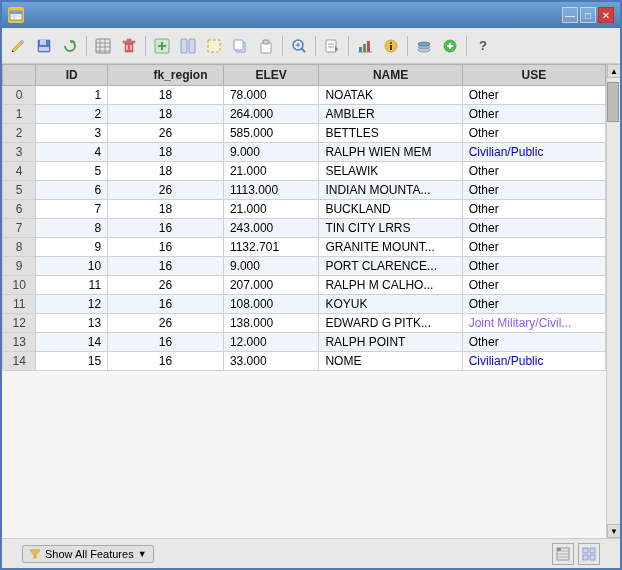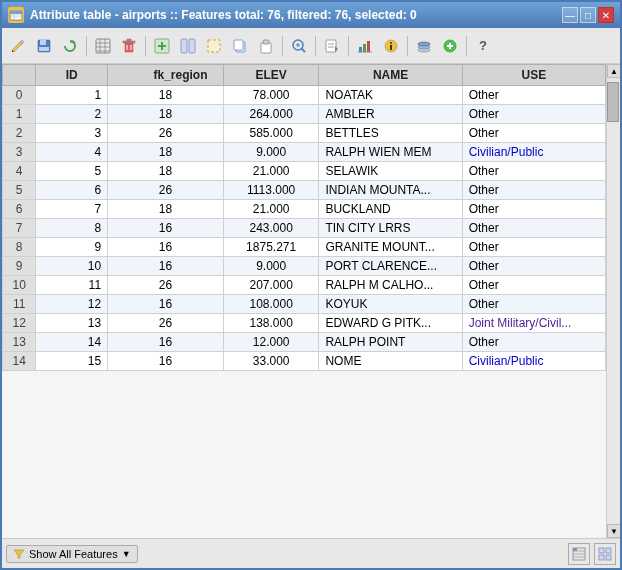--- a/index.html
+++ b/index.html
@@ -130,40 +130,40 @@
     }
     .td-row-num {
       background: #e0e0e0;
       color: #444;
       text-align: center;
       width: 28px;
       border-color: #bbb;
     }
     .td-id { text-align: right; width: 60px; }
     .td-fk { text-align: center; width: 80px; }
-    .td-elev { text-align: center; width: 80px; }
+    .td-elev { text-align: left; width: 80px; }
     .td-name { text-align: left; width: 110px; }
     .td-use { text-align: left; width: 110px; }
     .table-scroll {
       flex: 1;
       overflow-y: auto;
       overflow-x: hidden;
     }
     .main-content {
       flex: 1;
       display: flex;
       overflow: hidden;
     }
     .status-bar {
       background: #e8e8e8;
       border-top: 1px solid #ccc;
       display: flex;
       align-items: center;
       justify-content: space-between;
-      padding: 2px 4px;
+      padding: 2px 20px;
       height: 30px;
       flex-shrink: 0;
     }
     .show-features-btn {
       display: flex;
       align-items: center;
       gap: 4px;
       border: 1px solid #aaa;
       background: #e0e0e0;
       padding: 2px 6px;
@@ -231,21 +231,20 @@
     <div class="title-bar-left">
       <div class="title-icon">
         <svg width="14" height="14" viewBox="0 0 14 14">
           <rect x="1" y="3" width="12" height="9" fill="#fff" stroke="#888" stroke-width="1"></rect>
           <rect x="1" y="3" width="12" height="3" fill="#6fa3d8"></rect>
           <line x1="1" y1="7" x2="13" y2="7" stroke="#aaa" stroke-width="0.5"></line>
           <line x1="1" y1="9" x2="13" y2="9" stroke="#aaa" stroke-width="0.5"></line>
           <line x1="5" y1="3" x2="5" y2="12" stroke="#aaa" stroke-width="0.5"></line>
         </svg>
       </div>
-      <span class="title-text">Attribute table - airports :: Features total: 76, filtered: 76, selected: 0</span>
     </div>
     <div class="title-controls">
       <div class="title-btn">—</div>
       <div class="title-btn">□</div>
       <div class="title-btn close">✕</div>
     </div>
   </div>
 
   <div class="toolbar">
     <div class="tb-btn" title="Edit">
@@ -448,21 +447,21 @@
               <td class="td-id">8</td>
               <td class="td-fk">16</td>
               <td class="td-elev">243.000</td>
               <td class="td-name">TIN CITY LRRS</td>
               <td class="td-use">Other</td>
             </tr>
             <tr>
               <td class="td-row-num">8</td>
               <td class="td-id">9</td>
               <td class="td-fk">16</td>
-              <td class="td-elev">1875.271</td>
+              <td class="td-elev">1132.701</td>
               <td class="td-name">GRANITE MOUNT...</td>
               <td class="td-use">Other</td>
             </tr>
             <tr style="background: rgb(240, 244, 251);">
               <td class="td-row-num">9</td>
               <td class="td-id">10</td>
               <td class="td-fk">16</td>
               <td class="td-elev">9.000</td>
               <td class="td-name">PORT CLARENCE...</td>
               <td class="td-use">Other</td>
@@ -482,21 +481,21 @@
               <td class="td-elev">108.000</td>
               <td class="td-name">KOYUK</td>
               <td class="td-use">Other</td>
             </tr>
             <tr>
               <td class="td-row-num">12</td>
               <td class="td-id">13</td>
               <td class="td-fk">26</td>
               <td class="td-elev">138.000</td>
               <td class="td-name">EDWARD G PITK...</td>
-              <td class="td-use" style="color: #4c1d95;">Joint Military/Civil...</td>
+              <td class="td-use" style="color: #8b5cf6;">Joint Military/Civil...</td>
             </tr>
             <tr style="background: rgb(240, 244, 251);">
               <td class="td-row-num">13</td>
               <td class="td-id">14</td>
               <td class="td-fk">16</td>
               <td class="td-elev">12.000</td>
               <td class="td-name">RALPH POINT</td>
               <td class="td-use">Other</td>
             </tr>
             <tr>

